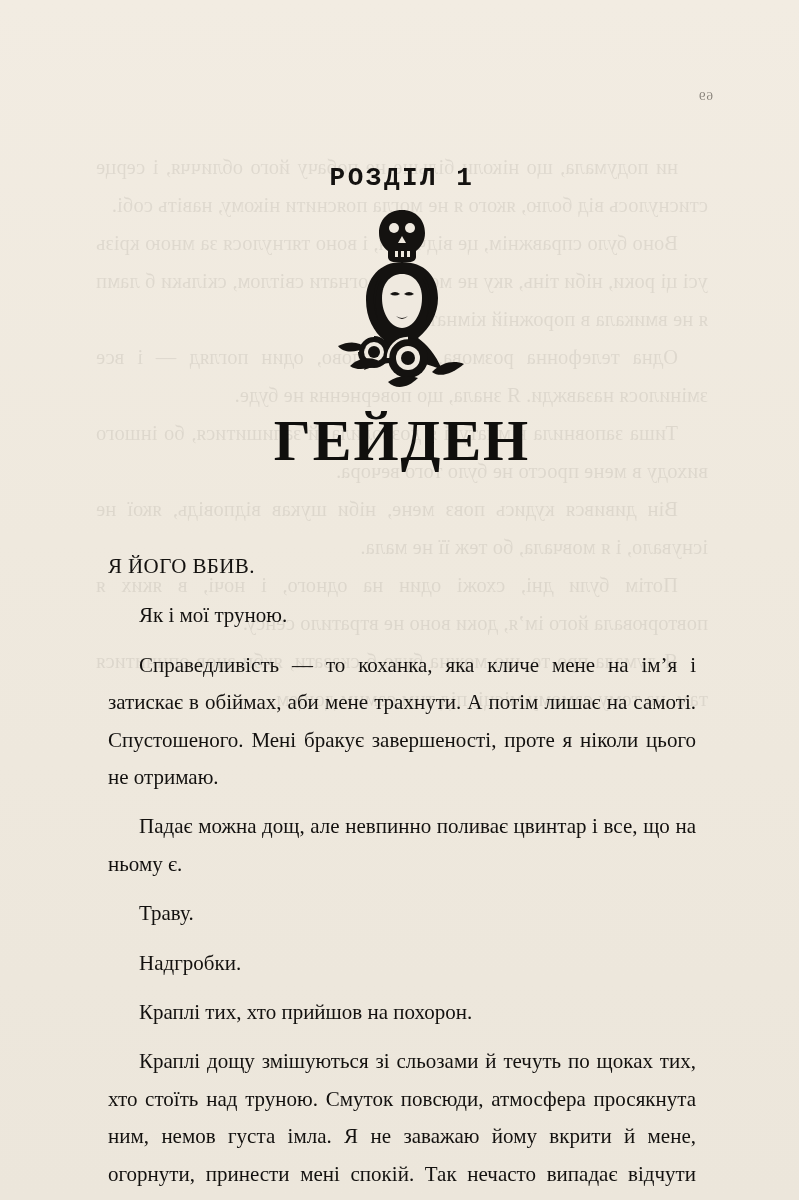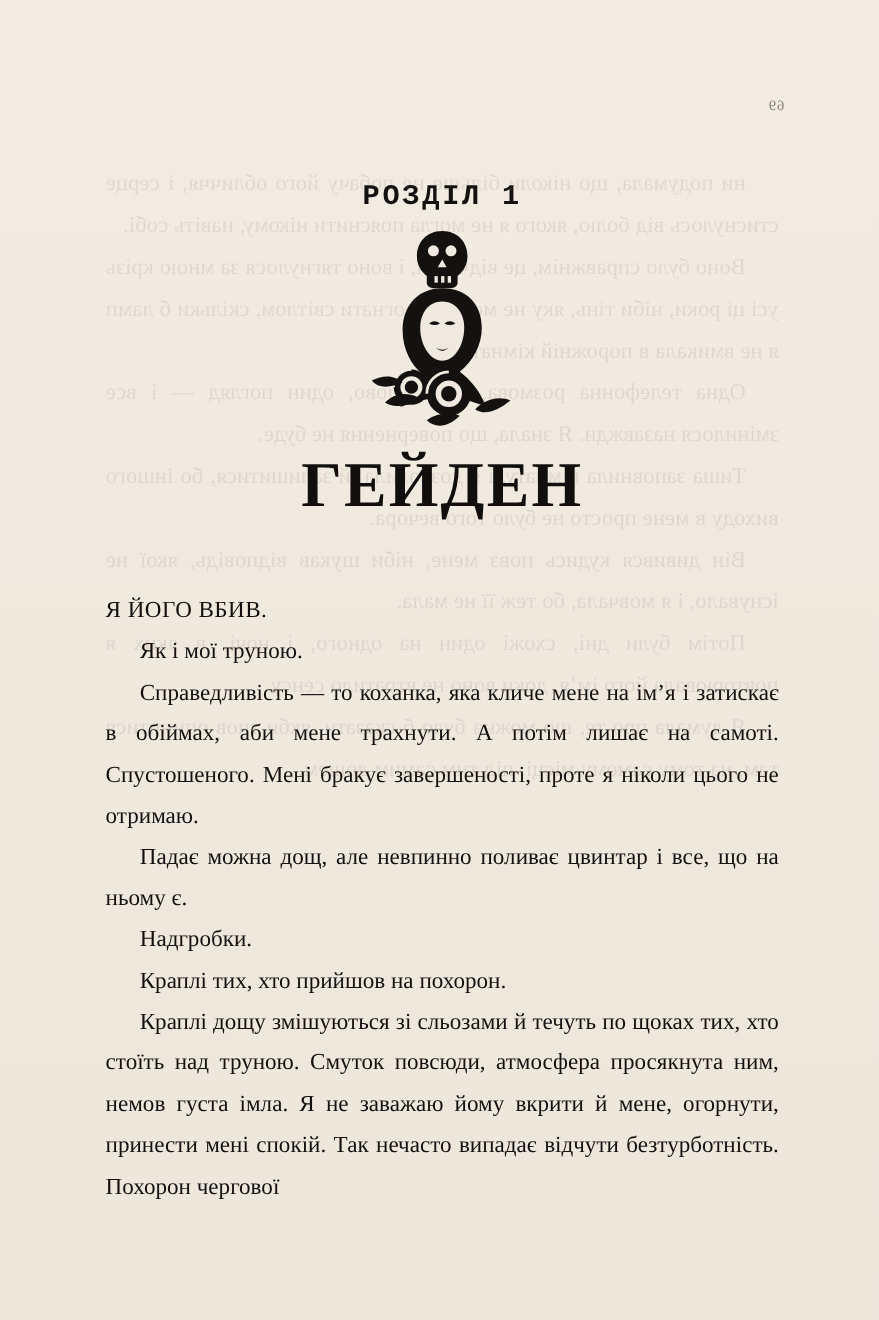--- a/index.html
+++ b/index.html
@@ -98,21 +98,21 @@
     top: 536px;
     left: 0;
     width: 612px;
     font-size: 21px;
     line-height: 37.4px;
     color: #13110f;
     text-align: justify;
     text-justify: inter-word;
   }
   .body-text p {
-    margin: 0;
+    margin: 12px;
     text-indent: 31px;
   }
   .body-text p.first {
     text-indent: 0;
   }
   .body-text p.first .smallcaps {
     font-variant: small-caps;
     letter-spacing: 0.4px;
   }
 </style>
@@ -183,19 +183,20 @@
       </svg>
     </div>
 
     <div class="chapter-title">ГЕЙДЕН</div>
 
     <div class="body-text">
       <p class="first"><span class="smallcaps">Я ЙОГО ВБИВ.</span></p>
       <p>Як і мої труною.</p>
       <p>Справедливість — то коханка, яка кличе мене на ім’я і затискає в обіймах, аби мене трахнути. А потім лишає на самоті. Спустошеного. Мені бракує завершеності, проте я ніколи цього не отримаю.</p>
       <p>Падає можна дощ, але невпинно поливає цвинтар і все, що на ньому є.</p>
+      <p>Траву.</p>
       <p>Надгробки.</p>
       <p>Краплі тих, хто прийшов на похорон.</p>
       <p>Краплі дощу змішуються зі сльозами й течуть по щоках тих, хто стоїть над труною. Смуток повсюди, атмосфера просякнута ним, немов густа імла. Я не заважаю йому вкрити й мене, огорнути, принести мені спокій. Так нечасто випадає відчути безтурботність. Похорон чергової</p>
     </div>
 
   </div>
 </div>
 
 </body></html>

